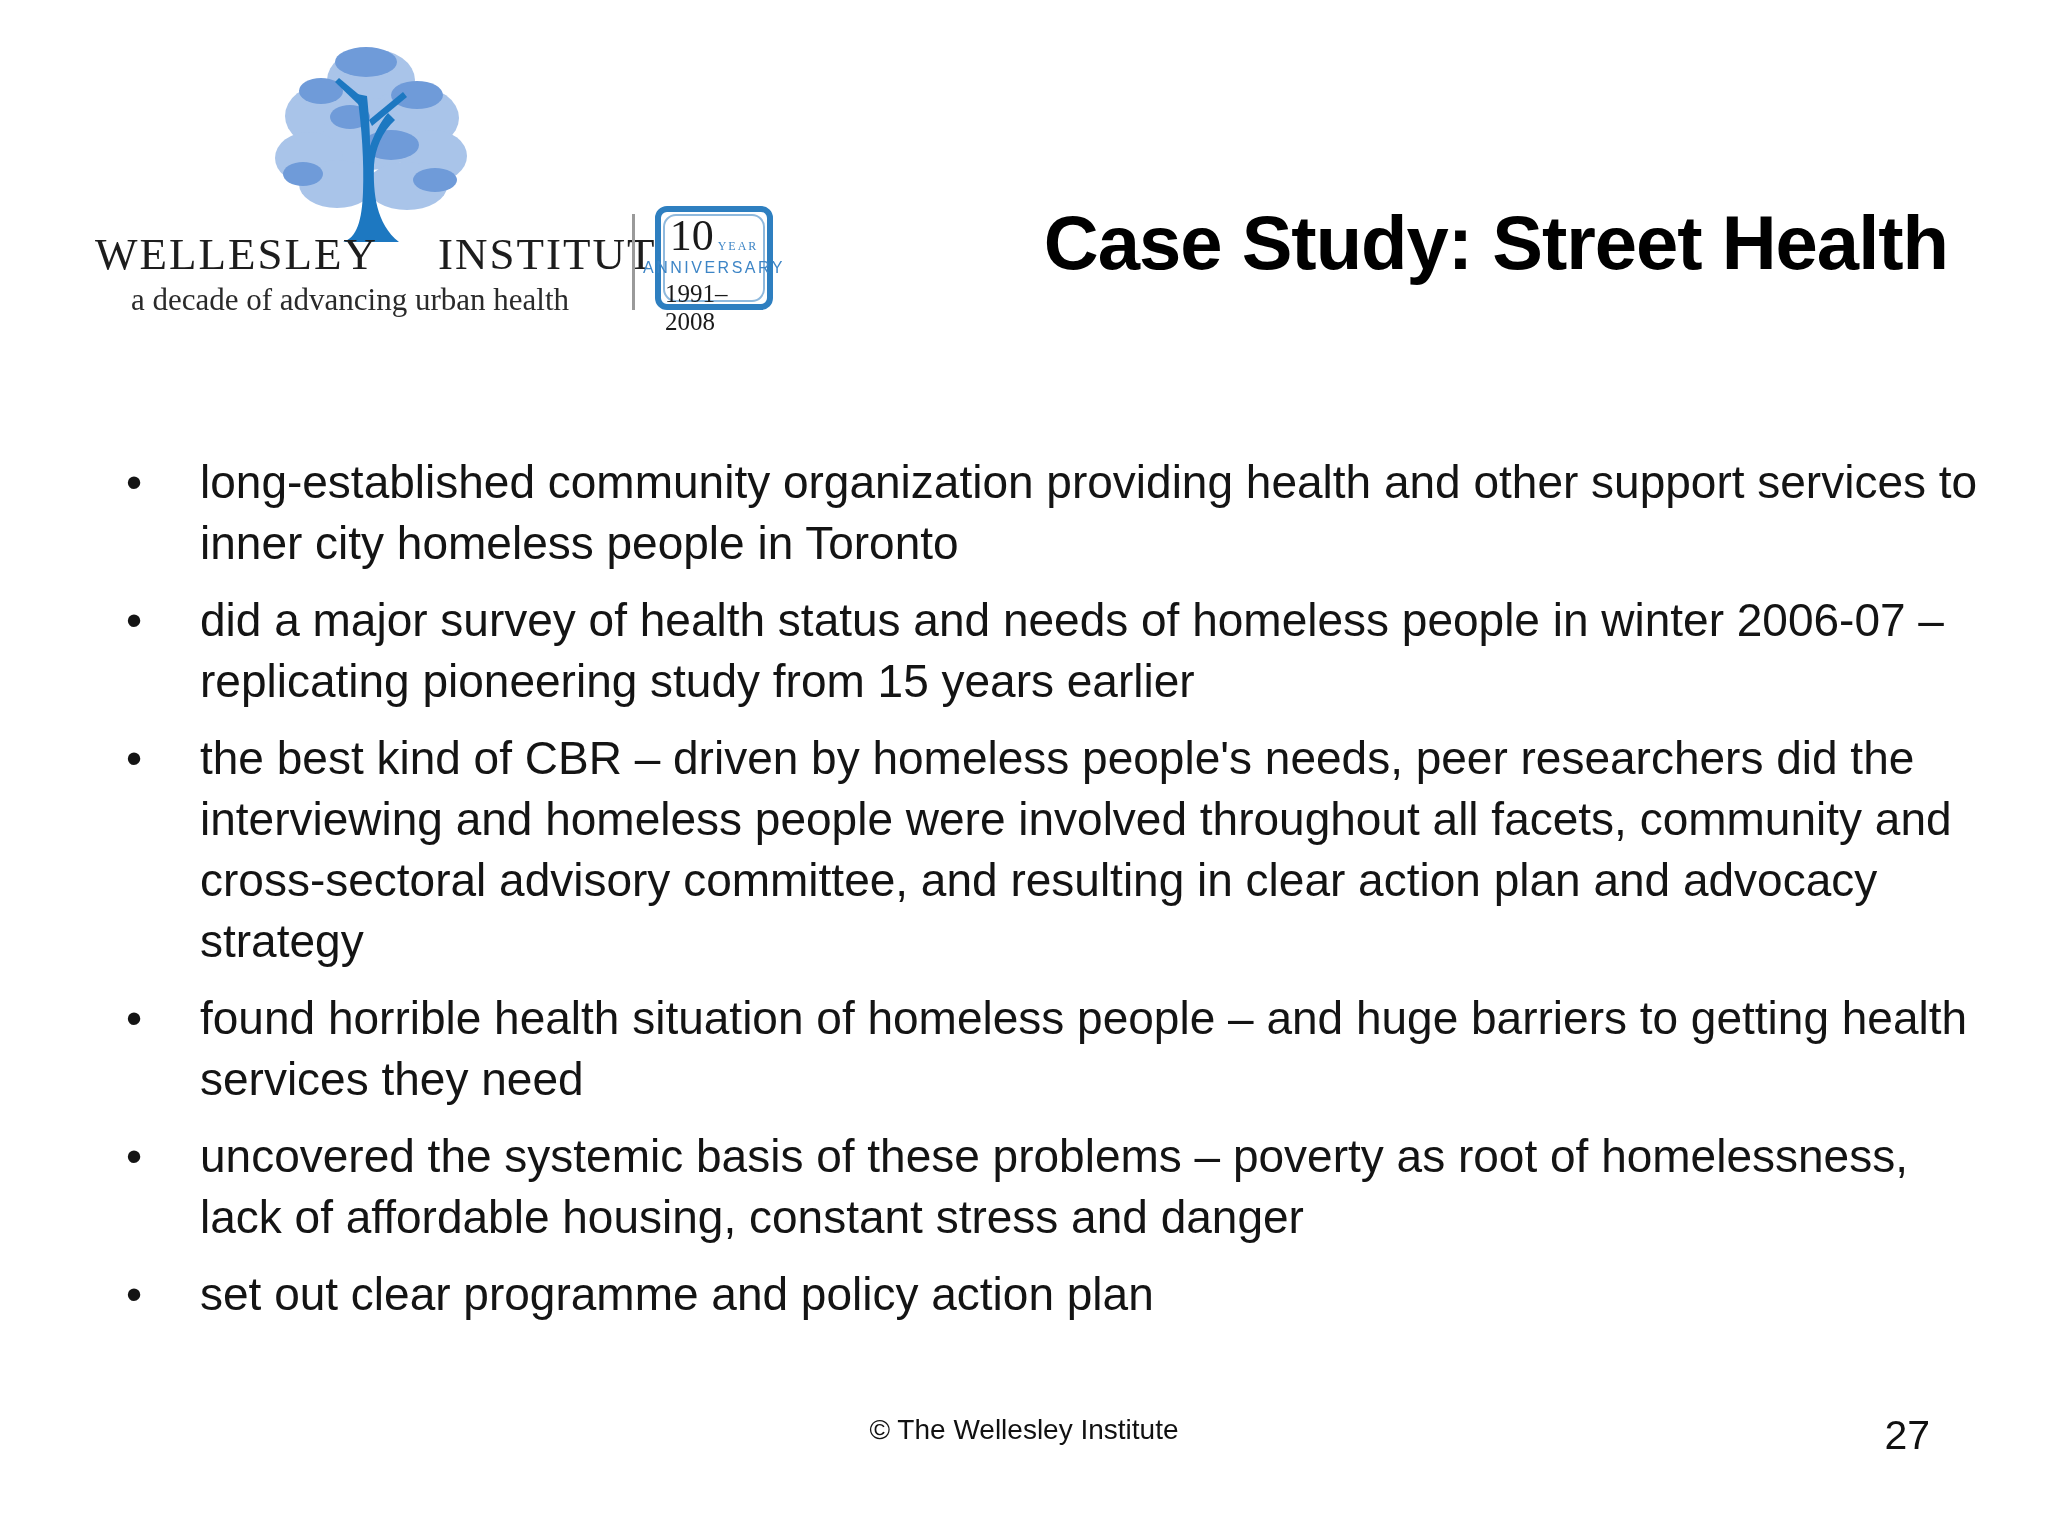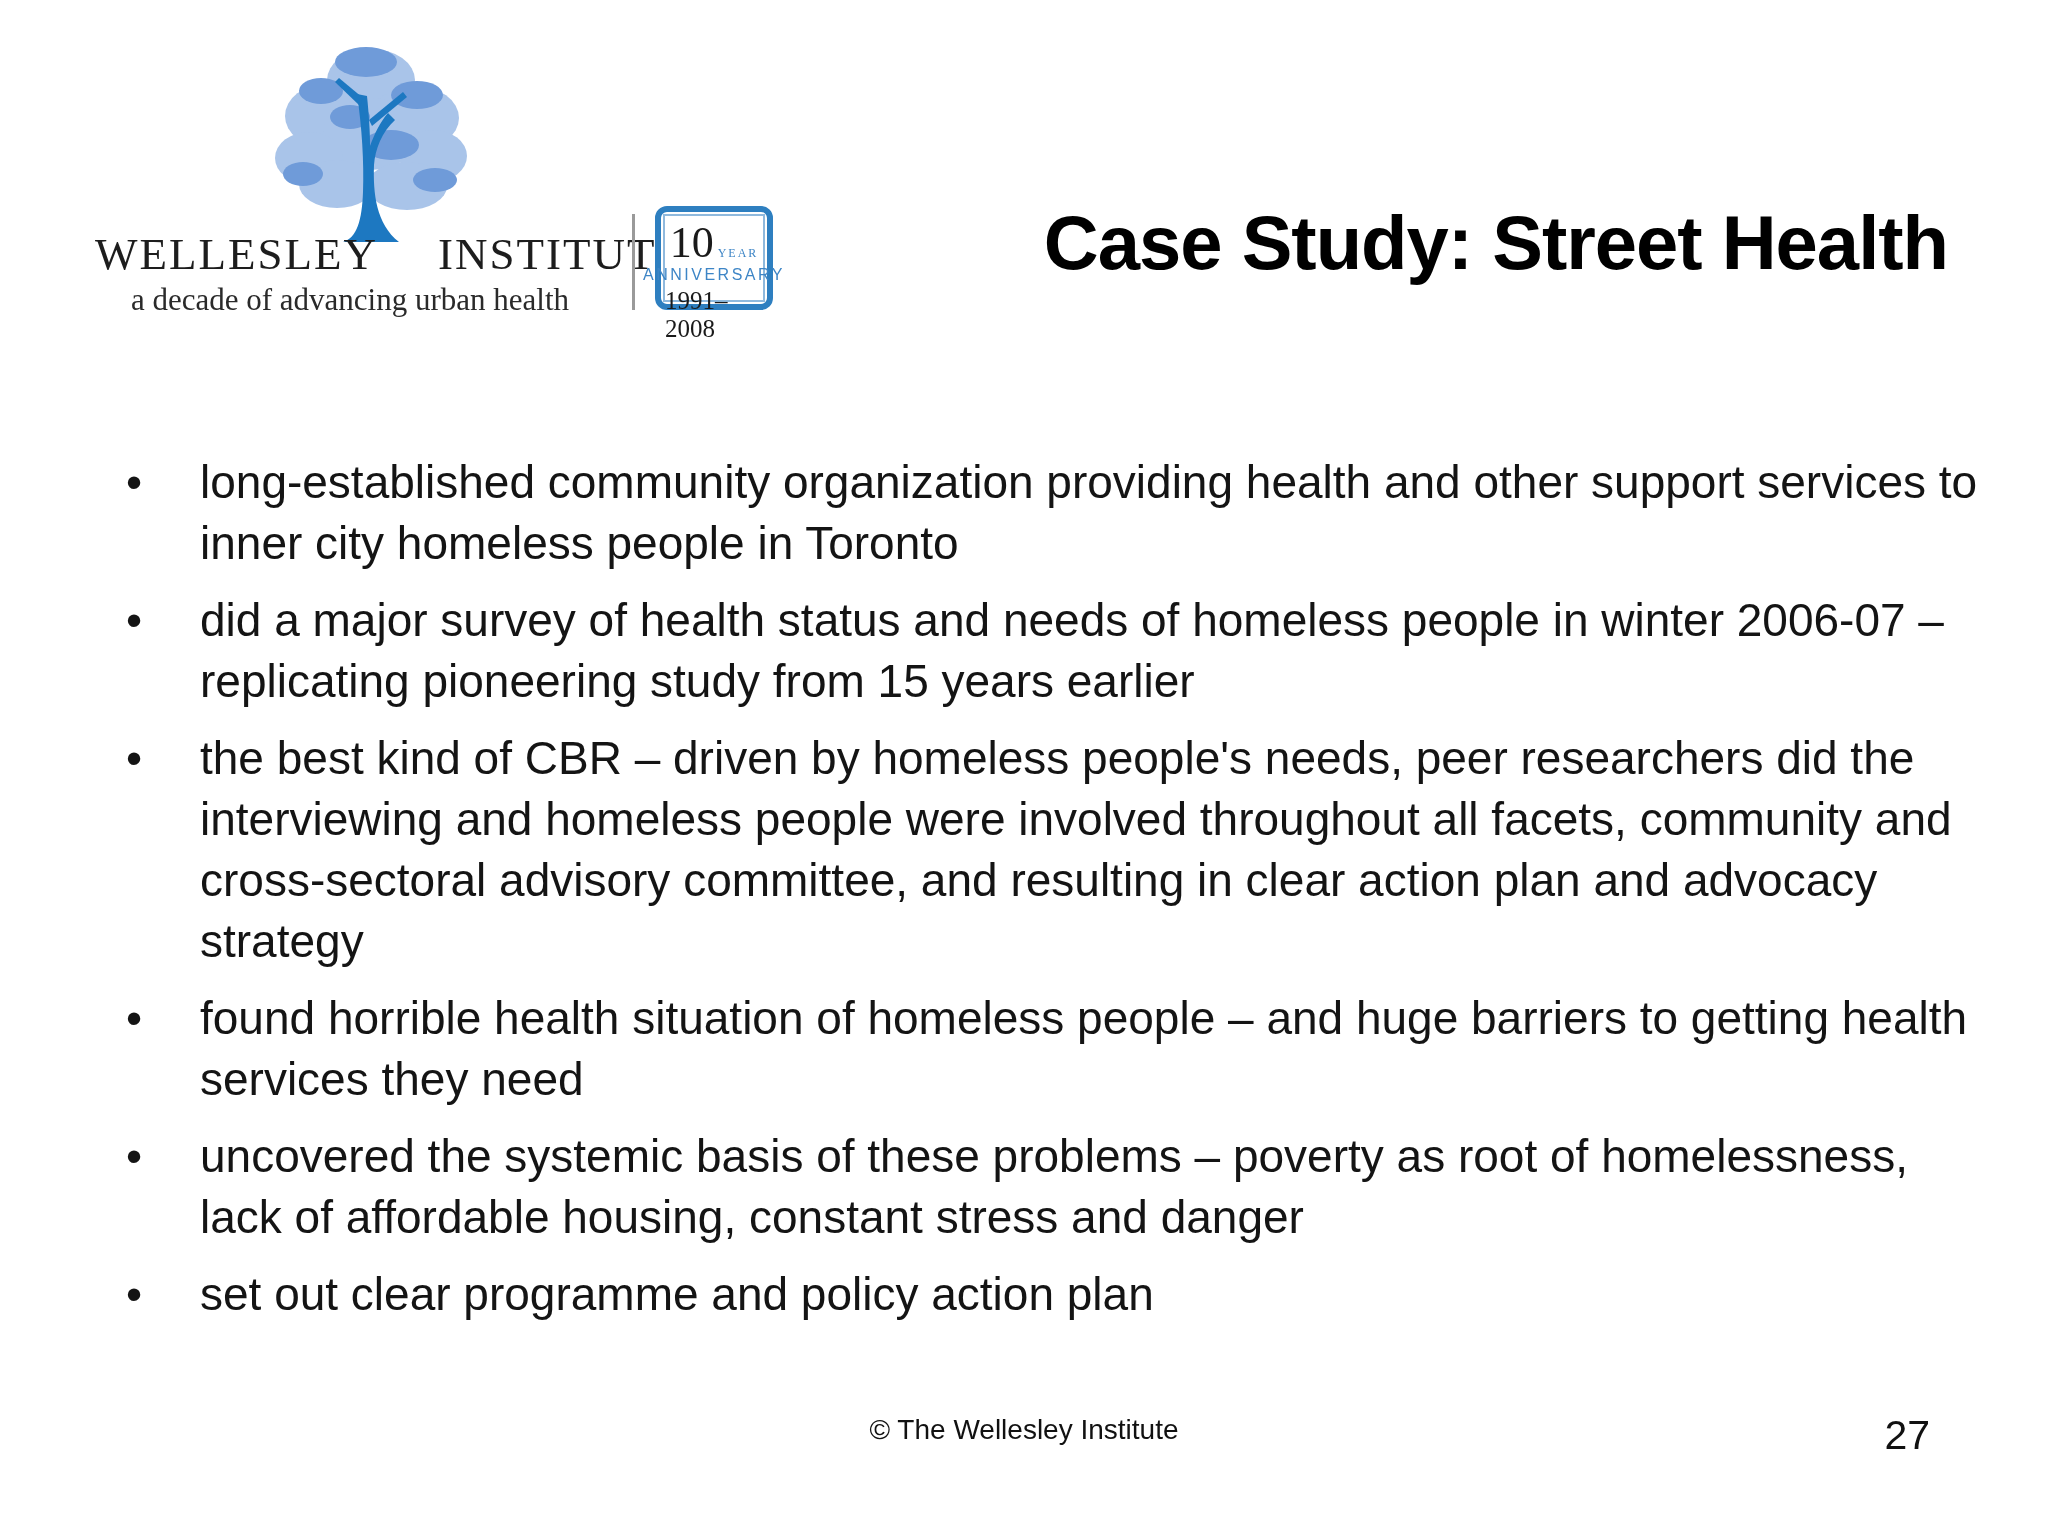--- a/index.html
+++ b/index.html
@@ -34,23 +34,23 @@
     width: 3px; height: 96px; background: #9a9a9a;
   }
   .badge {
     position: absolute; left: 655px; top: 206px;
     width: 118px; height: 104px;
     border: 6px solid #2e7fc0; border-radius: 12px;
     background: #fff; box-sizing: border-box;
   }
   .badge-inner {
     position: absolute; inset: 2px;
-    border: 2px solid #8fb9dd; border-radius: 0;
+    border: 2px solid #8fb9dd; border-radius: 13px;
     display: flex; flex-direction: column; align-items: center;
-    padding-top: 7px; box-sizing: border-box;
+    padding-top: 0; box-sizing: border-box;
   }
   .badge-row1 { display: flex; align-items: flex-end; line-height: 1; }
   .badge-number {
     font-family: "Liberation Serif", serif;
     font-size: 44px; color: #1a1a1a; line-height: 0.9;
   }
   .badge-year {
     font-family: "Liberation Serif", serif;
     font-size: 12px; letter-spacing: 2px; color: #3d85c6;
     margin-left: 4px; margin-bottom: 4px;

